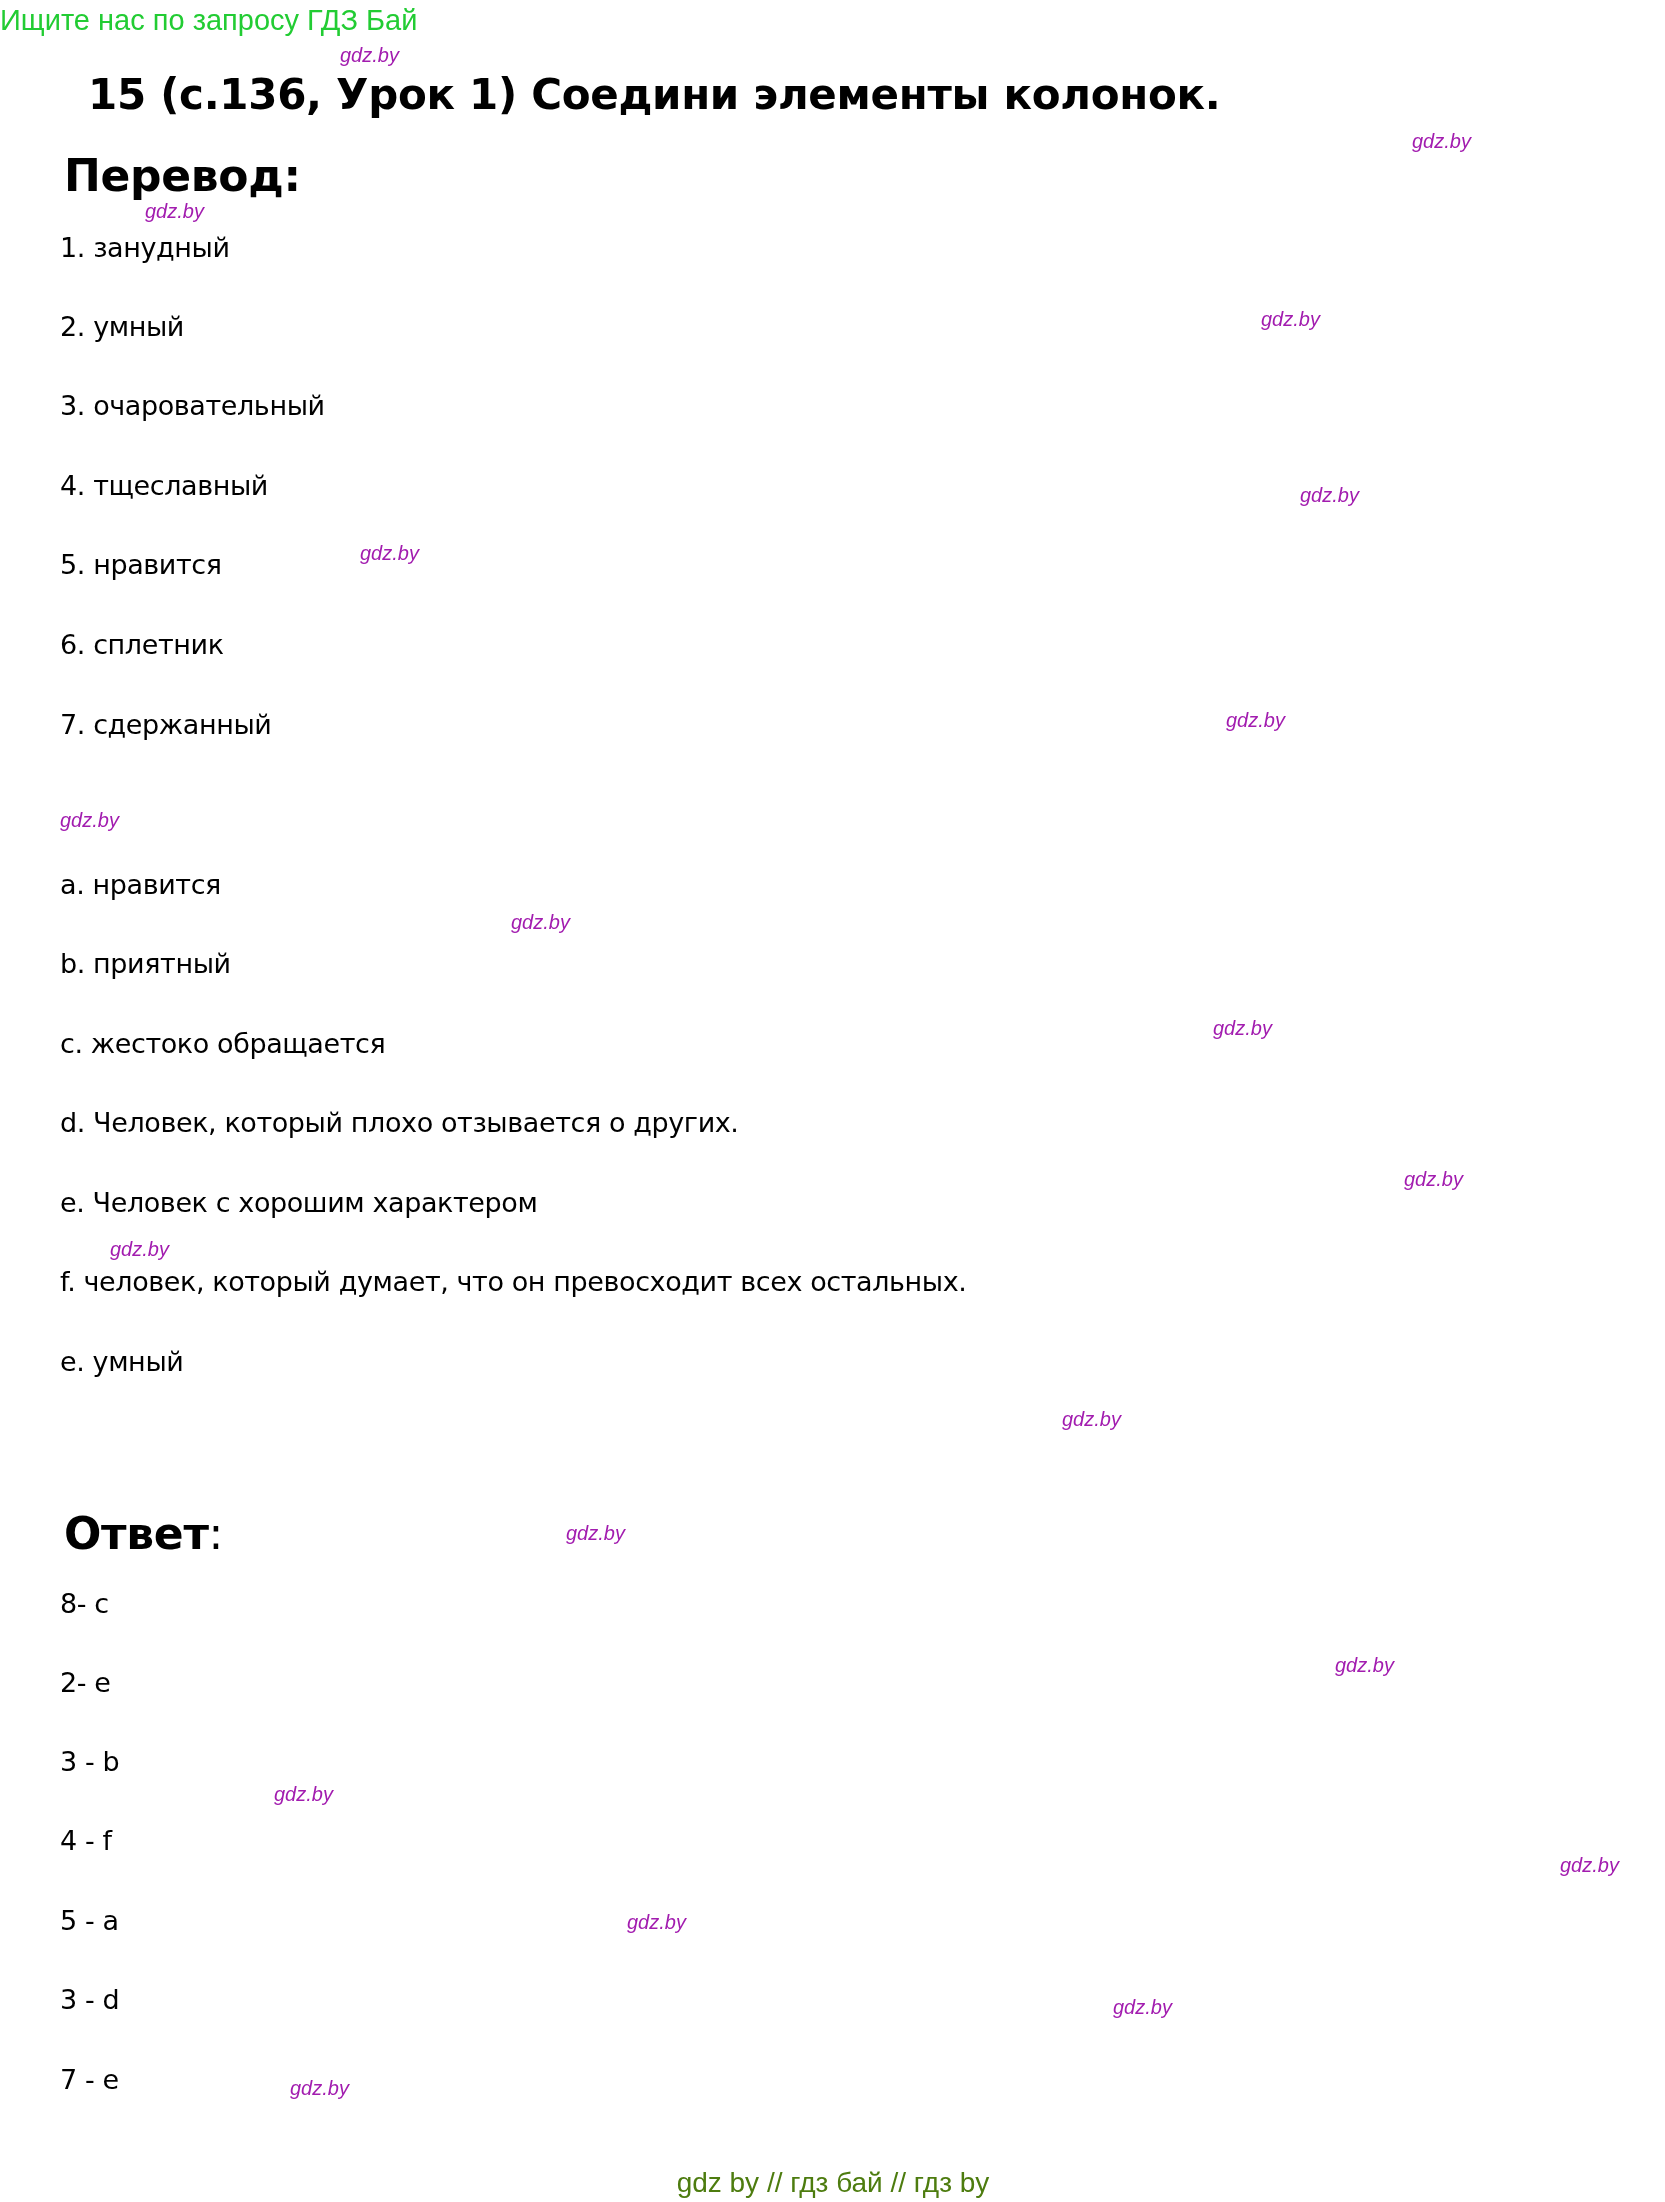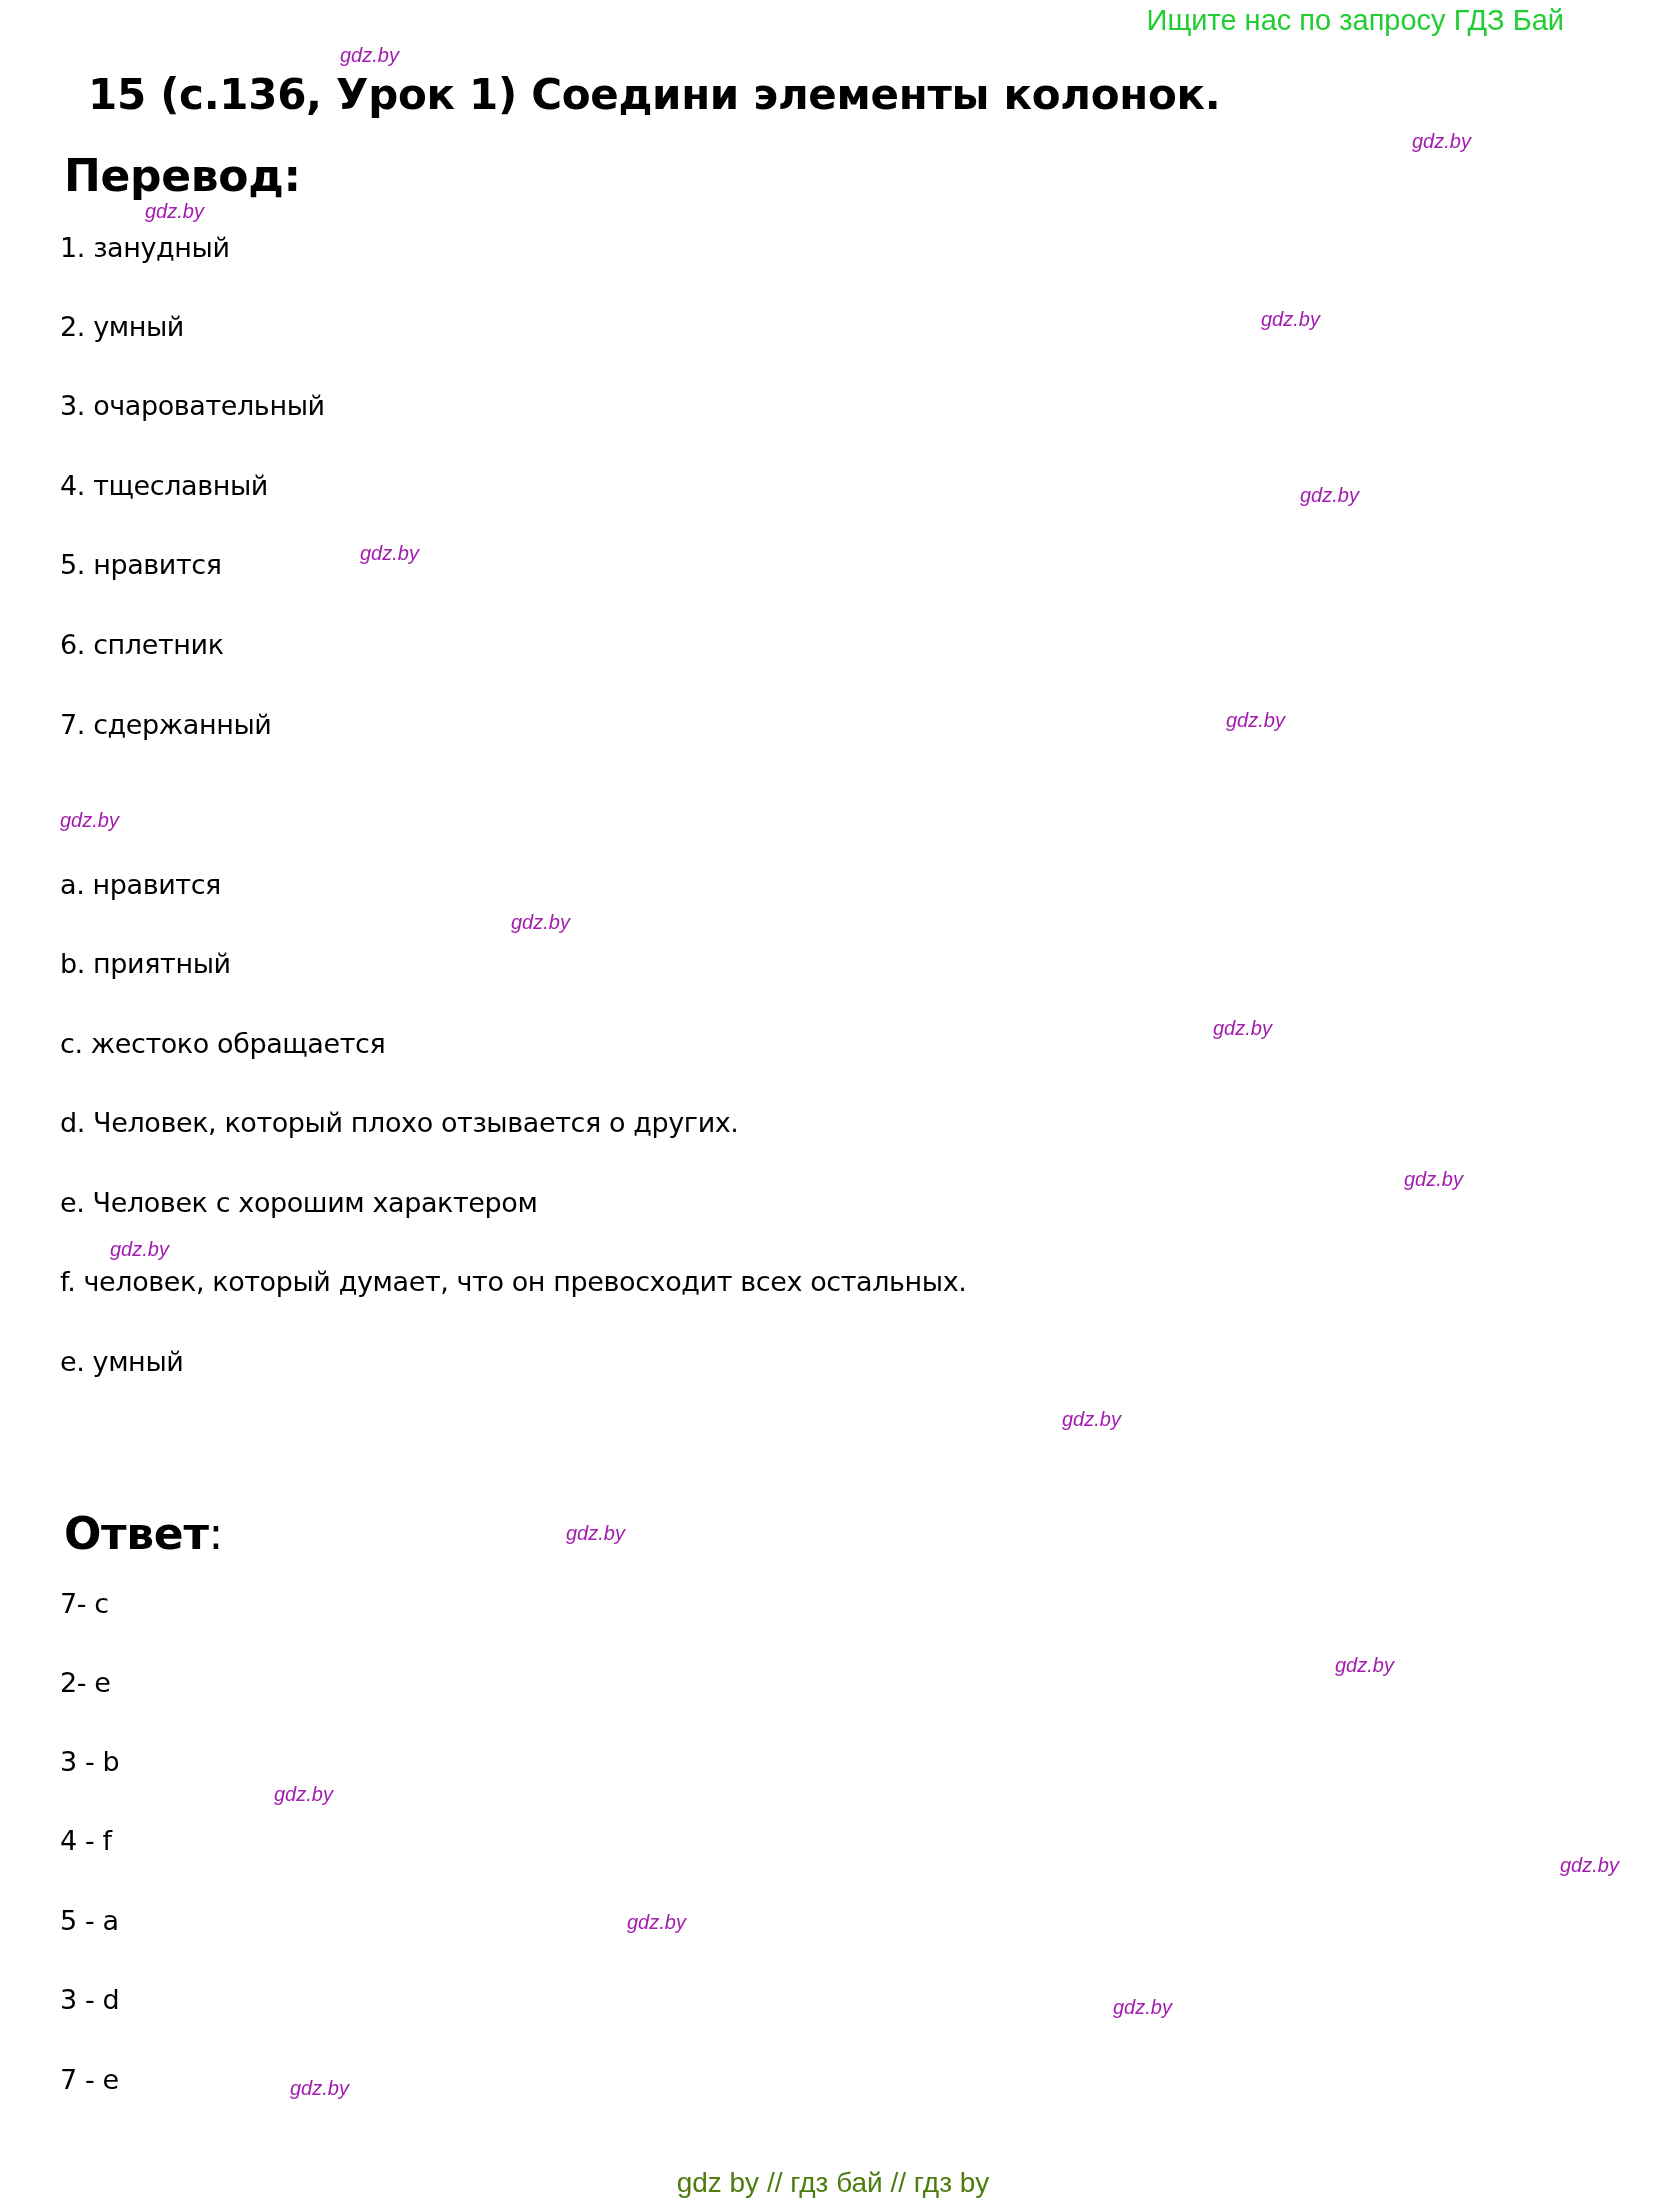--- a/index.html
+++ b/index.html
@@ -1,19 +1,19 @@
 <!DOCTYPE html>
 <html><head>
 <meta charset="utf-8">
 <style>
   html, body { margin:0; padding:0; background:#ffffff; }
   body { width:1666px; height:2202px; position:relative; overflow:hidden;
          font-family:"DejaVu Sans", sans-serif; color:#000; }
   .abs { position:absolute; white-space:nowrap; line-height:1; }
-  .top-banner { top:5.9px; left:0; width:1564px; text-align:right;
+  .top-banner { top:5.9px; left:0; width:1564px; text-align:left;
                 font-family:"Liberation Sans", sans-serif; font-size:29px; }
   .footer { top:2169px; left:0; width:1666px; text-align:center;
             font-family:"Liberation Sans", sans-serif; font-size:28px; }
   .title { left:64px; top:74px; font-weight:bold; font-size:42px; letter-spacing:-0.3px;margin-left:24px; }
   .heading { left:64px; font-weight:bold; font-size:44px; letter-spacing:-0.3px; }
   .item { left:60px; font-size:27px; letter-spacing:-0.4px; }
   .wm { font-family:"Liberation Sans", sans-serif; font-size:20px; color:#a21caf;font-style:italic; }
   .colon { font-weight:normal; }
 </style>
 </head>
@@ -41,21 +41,21 @@
   <div class="abs item" style="top:1030px">c. жестоко обращается</div>
   <div class="abs item" style="top:1109px">d. Человек, который плохо отзывается о других.</div>
   <div class="abs item" style="top:1189px">e. Человек с хорошим характером</div>
   <div class="abs item" style="top:1268px">f. человек, который думает, что он превосходит всех остальных.</div>
   <div class="abs item" style="top:1348px">e. умный</div>
 </div>
 
 <div class="abs heading" style="top:1512px"><span>Ответ</span><span class="colon">:</span></div>
 
 <div>
-  <div class="abs item" style="top:1590px">7- c</div>
+  <div class="abs item" style="top:1590px">8- c</div>
   <div class="abs item" style="top:1669px">2- e</div>
   <div class="abs item" style="top:1748px">3 - b</div>
   <div class="abs item" style="top:1827px">4 - f</div>
   <div class="abs item" style="top:1907px">5 - a</div>
   <div class="abs item" style="top:1986px">3 - d</div>
   <div class="abs item" style="top:2066px">7 - e</div>
 </div>
 
 <div>
   <div class="abs wm" style="left:340px;top:45px">gdz.by</div>

